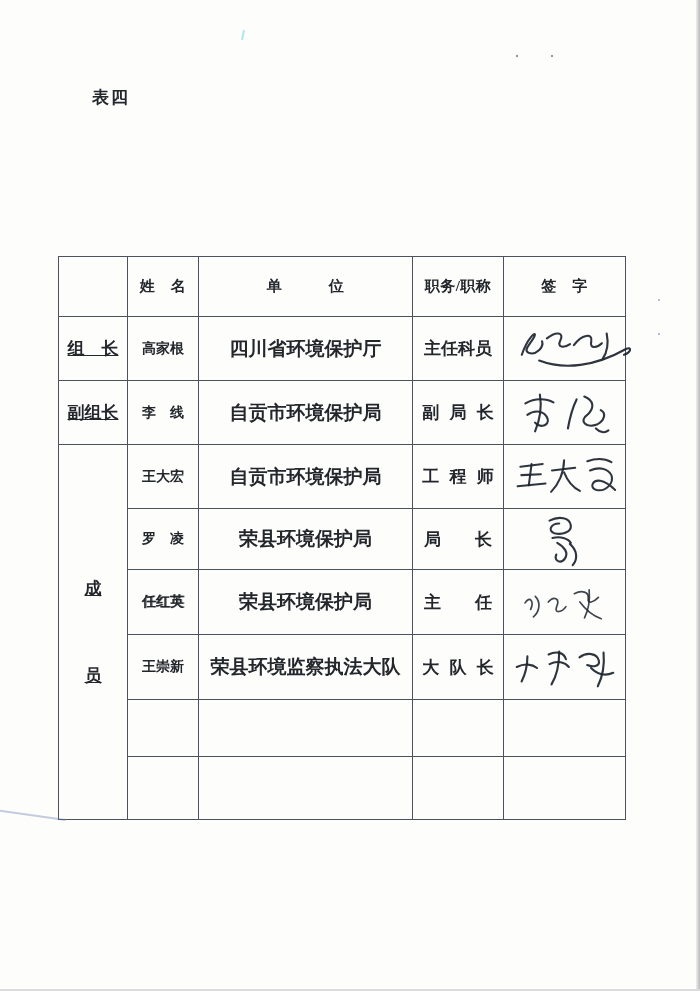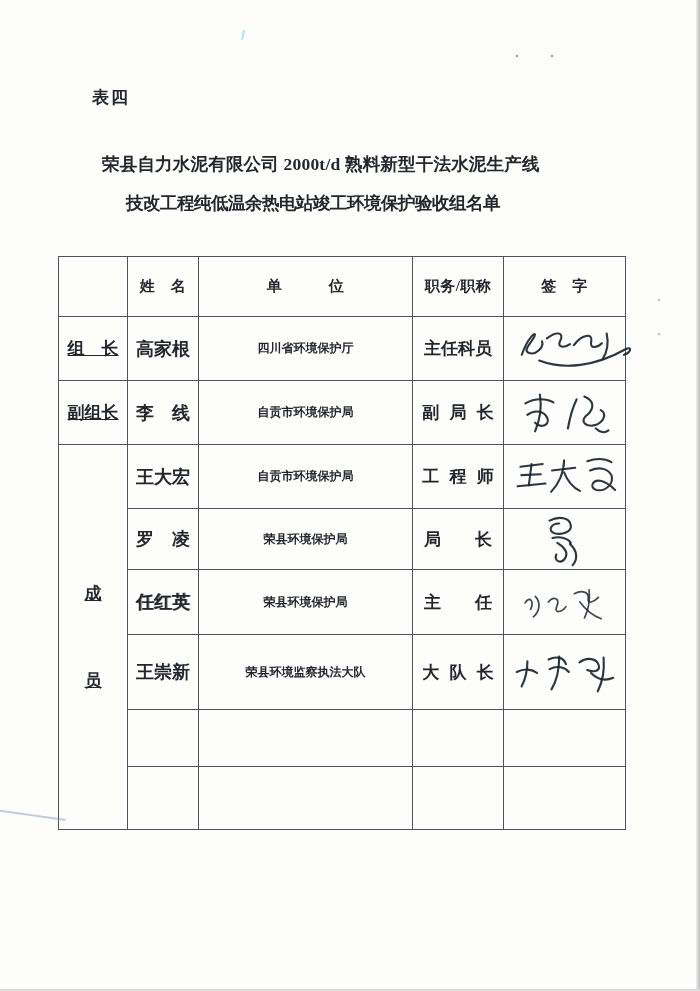--- a/index.html
+++ b/index.html
@@ -25,22 +25,22 @@
     position:absolute; left:58px; top:256px; width:567px;
     border-collapse:collapse; table-layout:fixed;
   }
   table.roster td {
     border:1.6px solid #4d525c;
     text-align:center; vertical-align:middle;
     font-weight:bold; padding:0; overflow:visible;
   }
   .header-cell   { font-size:15px; letter-spacing:0.5px; }
   .role-cell     { font-size:17px;text-decoration:underline; }
-  .name-cell     { font-size:18px; }
-  .unit-cell     { font-size:12px; }
+  .name-cell     { font-size:14px; }
+  .unit-cell     { font-size:19px; }
   .pos-cell      { font-size:17px; word-spacing:6px; }
   .overstruck    { text-shadow:1px 0 0 rgba(35,38,43,0.55); }
   .member-stack  {
     display:flex; flex-direction:column; align-items:center;
     justify-content:center; gap:64px; height:100%; font-size:17px; font-weight:bold;
   }
   .sig-cell svg  { display:block; margin:0 auto; overflow:visible; }
   .sig-cell path { fill:none; stroke:#1d242e; stroke-width:2.2;
                    stroke-linecap:round; stroke-linejoin:round; opacity:0.92; }
   .sig-thin path { stroke-width:1.8; opacity:0.85; }
@@ -58,22 +58,20 @@
   .dot-blue    { position:absolute; width:2px; height:2px; background:#b3bedd; }
   .scan-line   { position:absolute; left:-6px; top:814px; width:72px; height:2px;
                  background:rgba(100,120,170,0.38); transform:rotate(8deg); }
 </style>
 </head>
 <body>
 
 <div class="page">
 
   <div class="doc-label">表四</div>
-  <div class="title-line1">荣县自力水泥有限公司 2000t/d 熟料新型干法水泥生产线</div>
-  <div class="title-line2">技改工程纯低温余热电站竣工环境保护验收组名单</div>
 
   <table class="roster">
     <colgroup>
       <col style="width:69px">
         <col style="width:71px">
         <col style="width:214px">
       <col style="width:91px">
         <col style="width:122px">
     </colgroup>
     <tbody>
@@ -166,21 +164,21 @@
             <path d="M17 29 C22 21 27 27 23 36"></path>
             <path d="M28 22 C34 28 33 38 26 44"></path>
             <path d="M42 28 C48 21 55 24 51 33 C48 41 57 39 61 33"></path>
             <path d="M70 19 C78 15 86 17 85 24 C84 31 91 28 96 23"></path>
             <path d="M76 28 C82 36 90 43 99 46"></path>
             <path d="M86 15 C87 26 85 37 81 45"></path>
           </svg>
         </td>
       </tr>
 
-      <tr style="height:75px">
+      <tr style="height:65px">
         <td class="name-cell">王崇新</td>
         <td class="unit-cell">荣县环境监察执法大队</td>
         <td class="pos-cell">大 队 长</td>
         <td class="sig-cell">
           <svg width="122" height="54" viewBox="0 0 124 56" aria-label="王崇新">
             <path d="M12 28 C20 24 28 25 33 29"></path>
             <path d="M23 17 C23 27 20 37 17 43"></path>
             <path d="M45 15 C53 11 61 13 63 20"></path>
             <path d="M46 25 C54 21 62 23 66 28"></path>
             <path d="M56 12 C56 26 53 38 48 46"></path>

